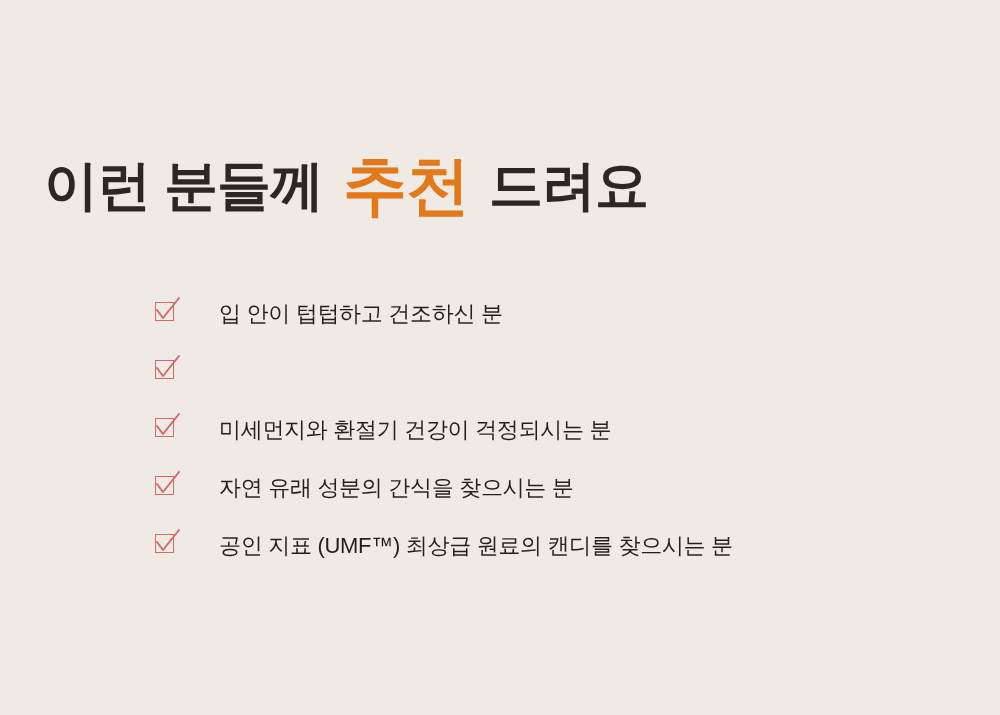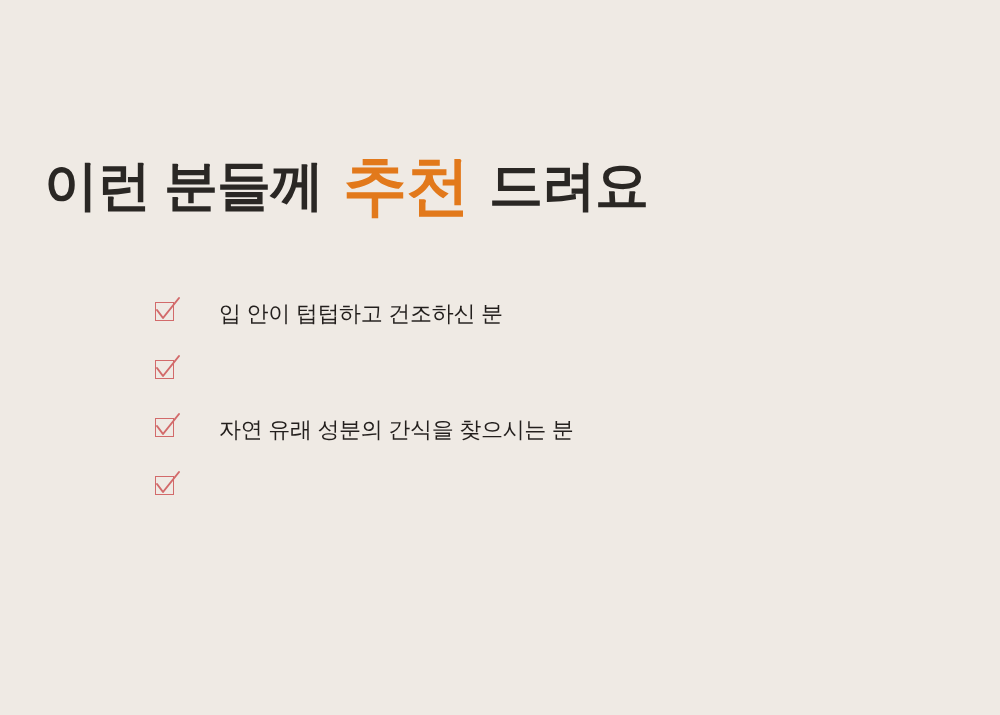--- a/index.html
+++ b/index.html
@@ -123,34 +123,44 @@
 
     <div class="list-item">
       <span class="check-icon">
         <span class="box"></span>
         <svg viewBox="0 0 28 28" xmlns="http://www.w3.org/2000/svg">
           <path d="M3 13 L9 21 L25 1" fill="none" stroke="#d26a6a" stroke-width="2" stroke-linecap="round" stroke-linejoin="round"></path>
         </svg>
       </span>
     </div>
 
+    <div class="list-item">
+      <span class="check-icon">
+        <span class="box"></span>
+        <svg viewBox="0 0 28 28" xmlns="http://www.w3.org/2000/svg">
+          <path d="M3 13 L9 21 L25 1" fill="none" stroke="#d26a6a" stroke-width="2" stroke-linecap="round" stroke-linejoin="round"></path>
+        </svg>
+      </span>
+      <span class="item-text">미세먼지와 환절기 건강이 걱정되시는 분</span>
+    </div>
 
     <div class="list-item">
       <span class="check-icon">
         <span class="box"></span>
         <svg viewBox="0 0 28 28" xmlns="http://www.w3.org/2000/svg">
           <path d="M3 13 L9 21 L25 1" fill="none" stroke="#d26a6a" stroke-width="2" stroke-linecap="round" stroke-linejoin="round"></path>
         </svg>
       </span>
       <span class="item-text">자연 유래 성분의 간식을 찾으시는 분</span>
     </div>
 
     <div class="list-item">
       <span class="check-icon">
         <span class="box"></span>
         <svg viewBox="0 0 28 28" xmlns="http://www.w3.org/2000/svg">
           <path d="M3 13 L9 21 L25 1" fill="none" stroke="#d26a6a" stroke-width="2" stroke-linecap="round" stroke-linejoin="round"></path>
         </svg>
       </span>
+      <span class="item-text">공인 지표 (UMF™) 최상급 원료의 캔디를 찾으시는 분</span>
     </div>
 
   </div>
 </div>
 
 </body></html>

